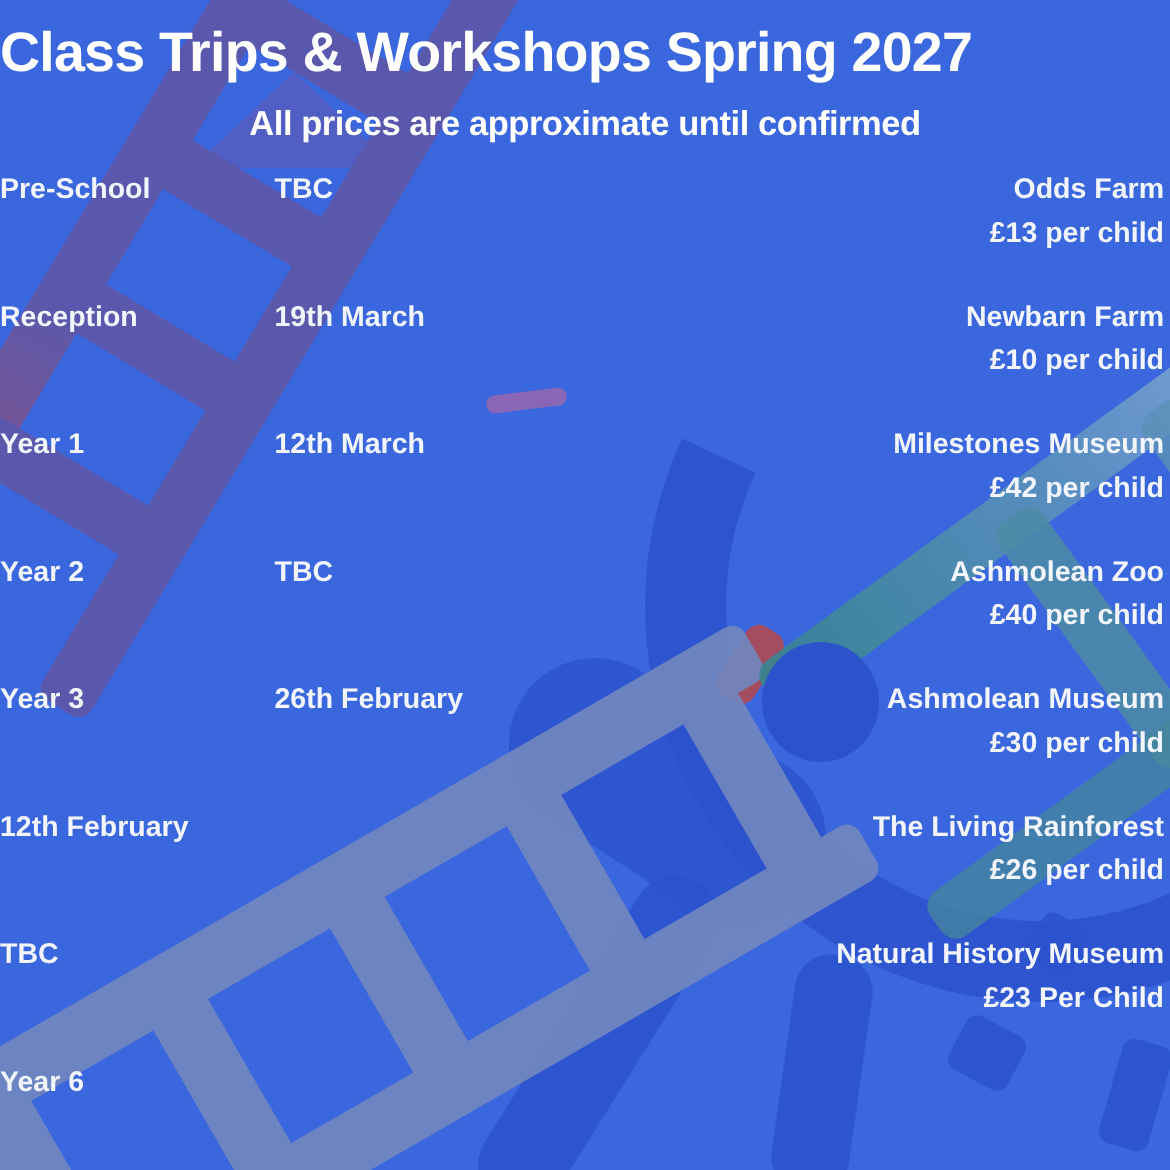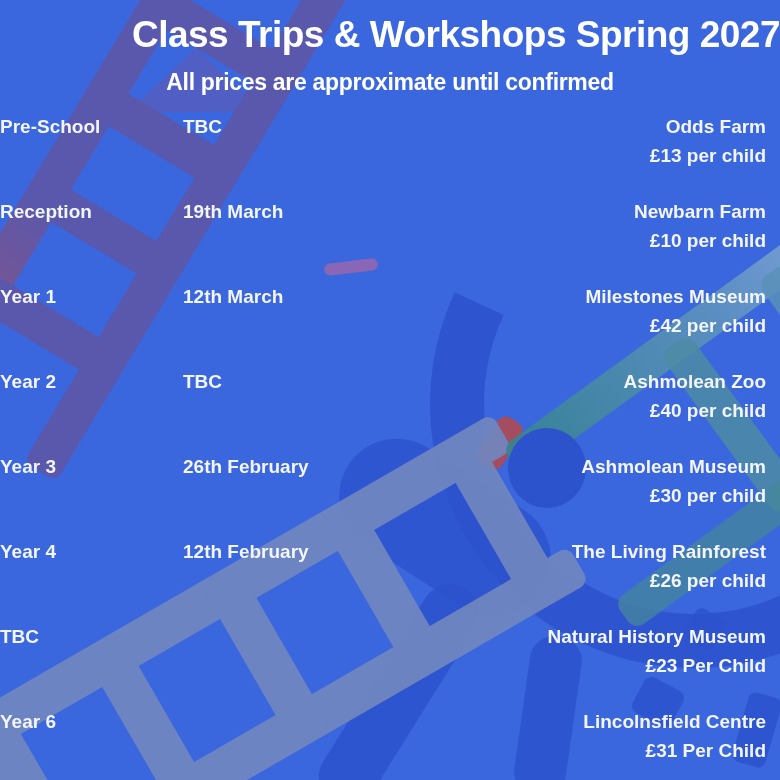--- a/index.html
+++ b/index.html
@@ -21,33 +21,33 @@
   .rail{top:0;bottom:0;width:38px;border-radius:10px;background:var(--ladder-purple);}
   .rung{left:4px;right:4px;height:38px;border-radius:10px;background:var(--ladder-purple);}
   .ladder.gray .rail,.ladder.gray .rung{background:var(--ladder-gray);}
   .ladder.gray .rail{width:42px;}
   .ladder.gray .rung{height:42px;}
   .tealbar{border-radius:12px;}
   .darkshape{background:var(--figure-dark);}
   
   .fg{position:absolute;inset:0;z-index:2;color:var(--text-white);}
   .title{
-    position:absolute;top:14px;left:0;width:100%;text-align:right;
+    position:absolute;top:14px;left:0;width:100%;text-align:left;
     font-size:37px;font-weight:800;letter-spacing:-0.5px;color:#ffffff;
   }
   .subtitle{
     position:absolute;top:69px;left:0;width:100%;text-align:center;
     font-size:23px;font-weight:800;color:#ffffff;letter-spacing:-0.3px;
   }
   .rows{position:absolute;top:112px;left:0;right:0;}
   .row{display:flex;align-items:flex-start;height:58px;margin-bottom:27px;
        font-size:19px;font-weight:700;line-height:29px;}
   .c-class{width:183px;box-sizing:border-box;}
   .c-date{flex:1;}
-  .c-venue{margin-left:auto;text-align:right;padding-right:14px;}
+  .c-venue{margin-left:auto;text-align:right;padding-right:4px;}
 </style>
 </head>
 <body>
 
 <div class="decor">
 
   <div style="left:128px;top:48px;width:136px;height:64px;opacity:.85;background:#565EC0;
               clip-path:polygon(50% 0,100% 100%,0 100%);"></div>
 
   <div class="darkshape" style="left:430px;top:140px;width:420px;height:420px;border-radius:50%;background:transparent;
@@ -150,37 +150,32 @@
   <div class="row">
     <div class="c-class">Year 3</div>
     <div class="c-date">26th February</div>
     <div class="c-venue">
       <div class="venue">Ashmolean Museum</div>
       <div class="price">£30 per child</div>
     </div>
   </div>
 
   <div class="row">
-    <div class="c-class">Year 4</div>
     <div class="c-date">12th February</div>
     <div class="c-venue">
       <div class="venue">The Living Rainforest</div>
       <div class="price">£26 per child</div>
     </div>
   </div>
 
   <div class="row">
     <div class="c-date">TBC</div>
     <div class="c-venue">
       <div class="venue">Natural History Museum</div>
       <div class="price">£23 Per Child</div>
     </div>
   </div>
 
   <div class="row">
     <div class="c-class">Year 6</div>
-    <div class="c-venue">
-      <div class="venue">Lincolnsfield Centre</div>
-      <div class="price">£31 Per Child</div>
-    </div>
   </div>
 </div>
 </div>
 
 </body></html>

